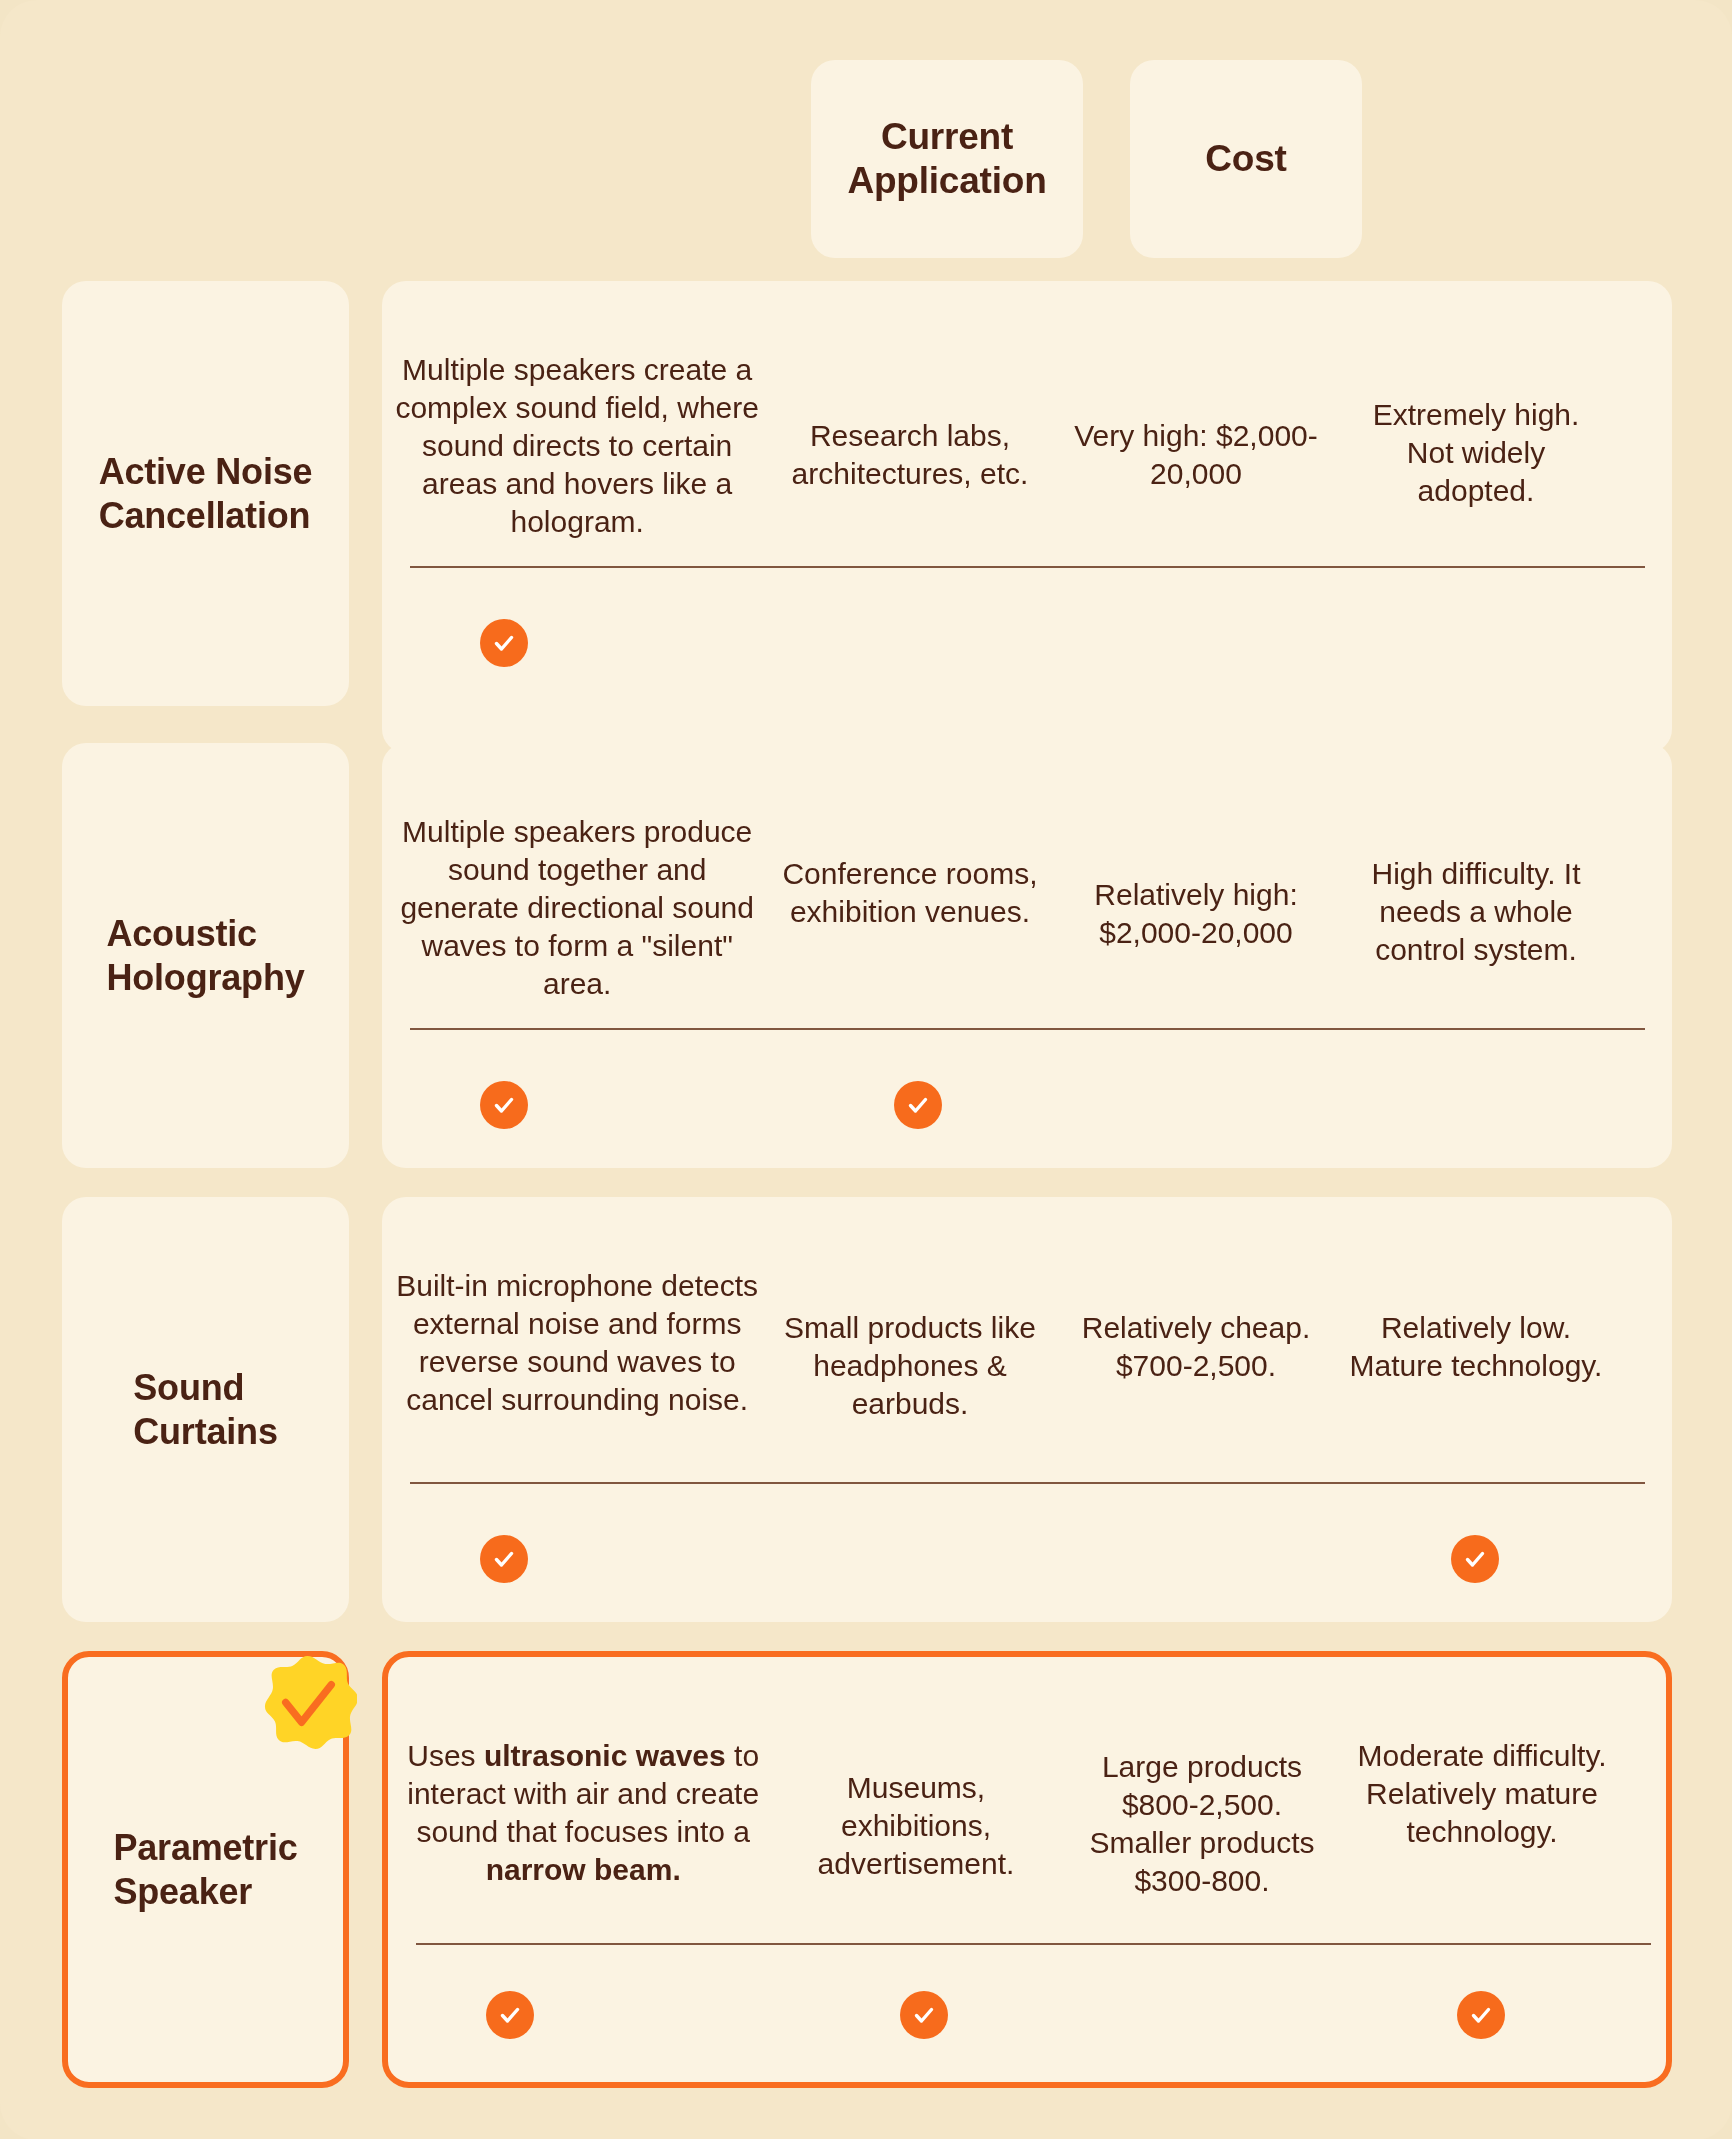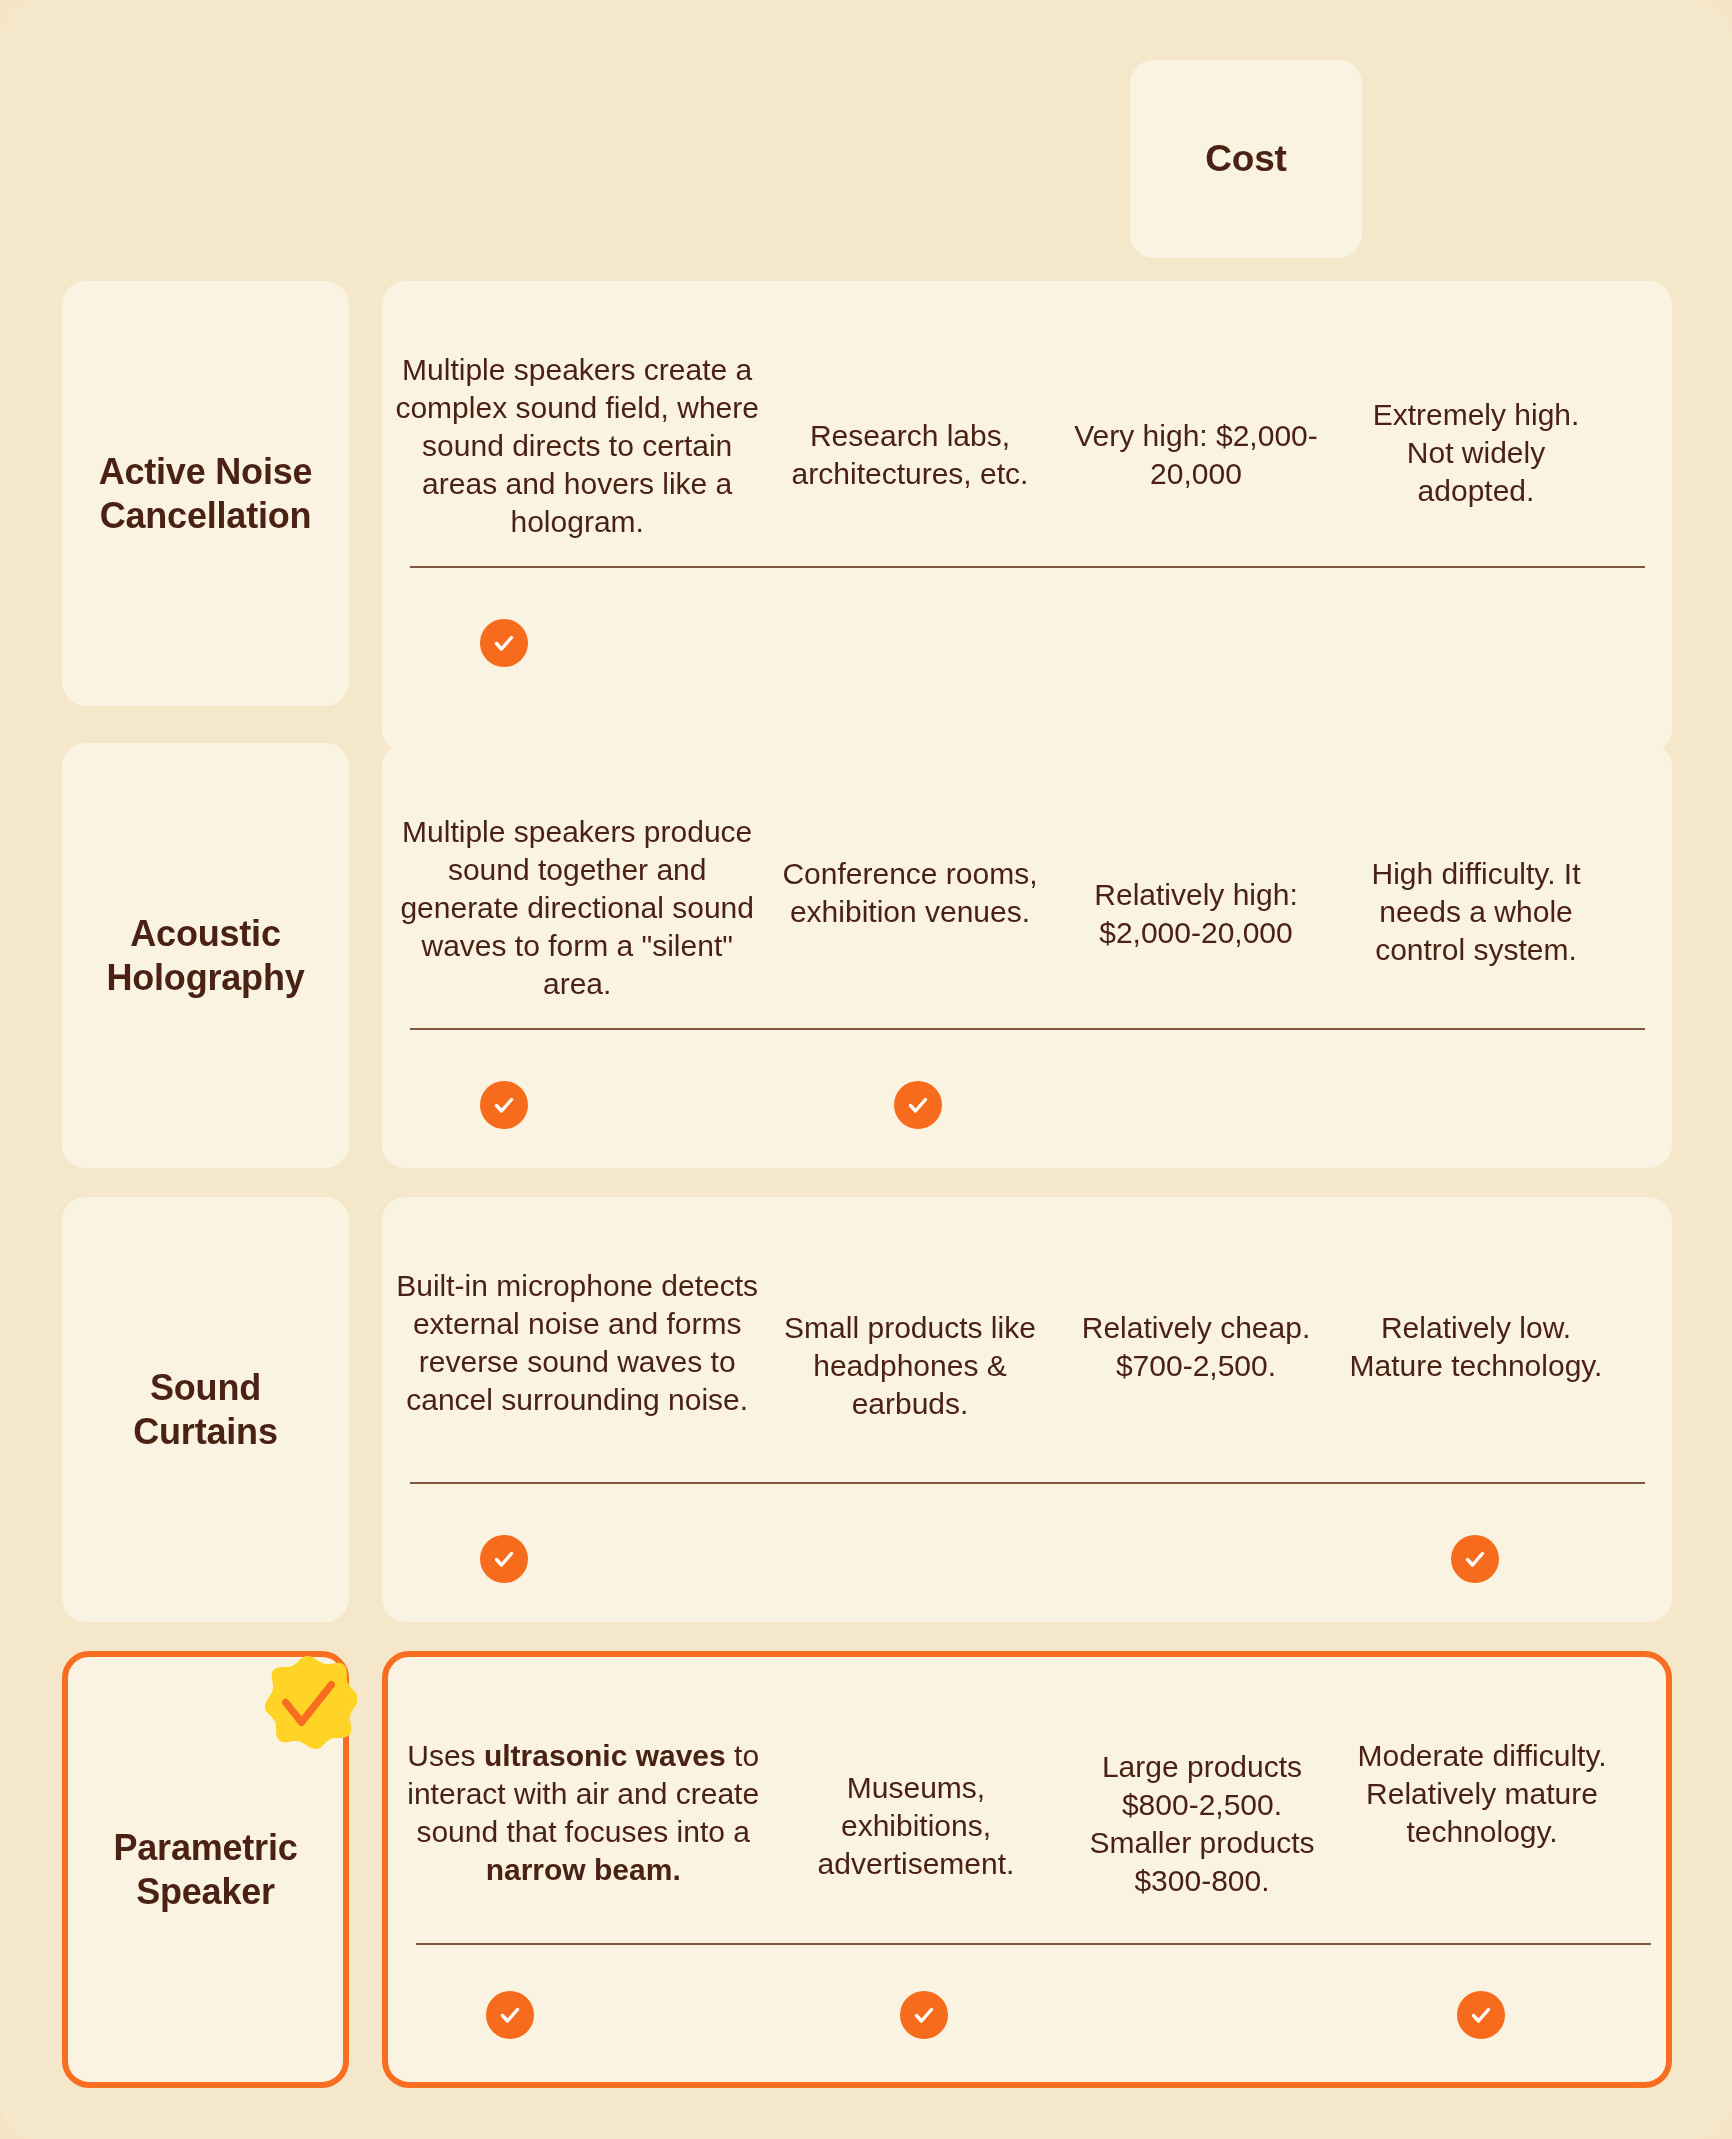--- a/index.html
+++ b/index.html
@@ -59,21 +59,20 @@
   .row-label {
     position: absolute;
     left: 62px;
     top: 0;
     width: 287px;
     background: #FBF3E2;
     border-radius: 24px;
     display: flex;
     align-items: center;
     justify-content: center;
-    text-align: center;
   }
   .row-label .label {
     font-size: 36px;
     font-weight: 700;
     color: #4A2214;
     line-height: 1.2;
     letter-spacing: -0.2px;
     padding: 0 11.2px;
   }
   .row-body {
@@ -152,20 +151,24 @@
     height: 99px;
     z-index: 40;
   }
 </style>
 </head>
 <body>
 
 <div id="root">
 
   <div class="header-row">
+    <div class="header-cell hc-1">
+      <span class="label" style="white-space: pre-line;">Current
+Application</span>
+    </div>
     <div class="header-cell hc-2">
       <span class="label" style="white-space: pre-line;">Cost</span>
     </div>
   </div>
 
   <div class="row" id="row0" style="top:281px;height:425px;">
     <div class="row-label" style="height:425px;">
       <span class="label" style="white-space: pre-line;">Active Noise
 Cancellation</span>
     </div>

